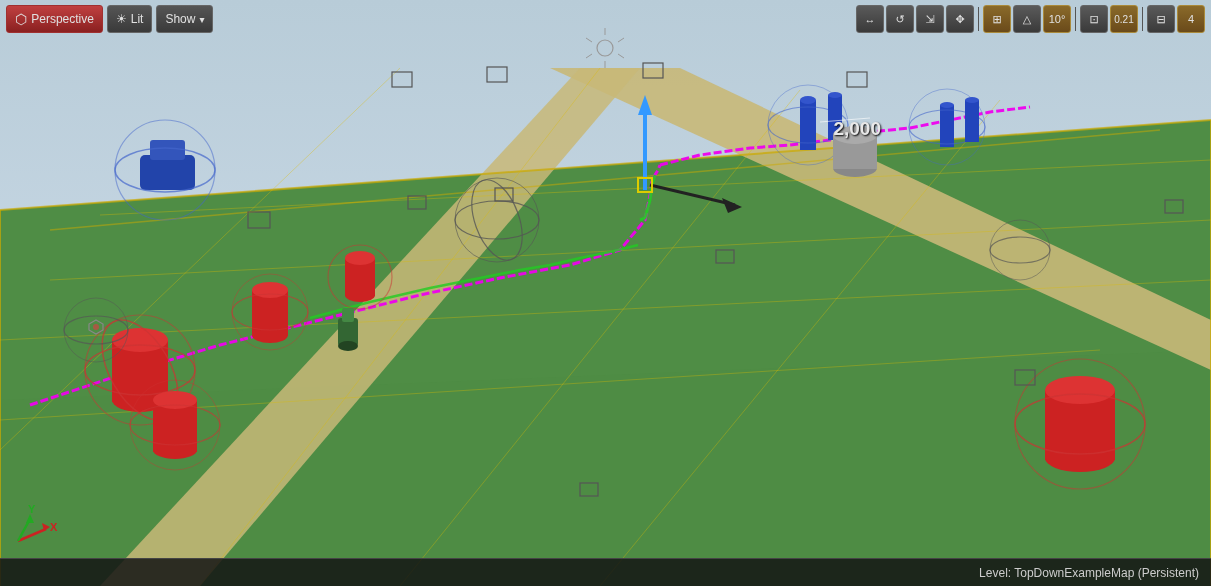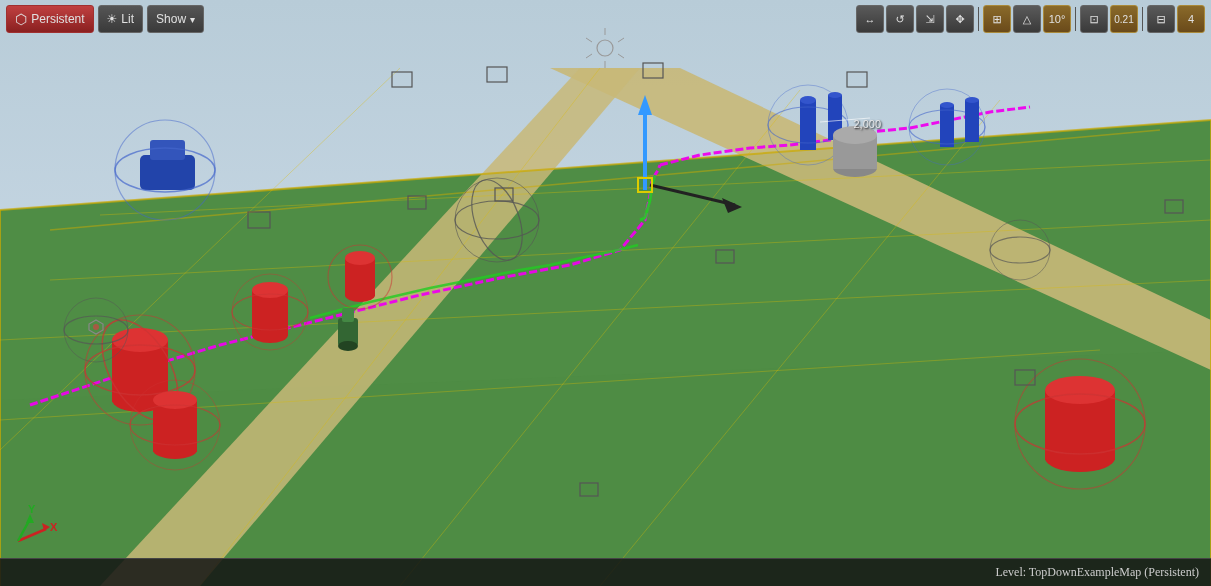--- a/index.html
+++ b/index.html
@@ -99,41 +99,40 @@
       align-items: center;
       justify-content: flex-end;
       padding: 0 12px;
       z-index: 100;
       border-top: 1px solid #444;
     }
 
     .statusbar-text {
       color: #ccc;
       font-size: 12px;
-      font-family: Liberation Serif, serif;
     }
 
     
     .axis-indicator {
       position: absolute;
       bottom: 35px;
       left: 8px;
       width: 50px;
       height: 50px;
       z-index: 100;
     }
 
     
     .distance-label {
       position: absolute;
       top: 118px;
       right: 330px;
       color: #e8e8e8;
-      font-size: 11px;
-      font-weight: normal;
+      font-size: 19px;
+      font-weight: bold;
       z-index: 50;
       text-shadow: 1px 1px 2px #000;
     }
 
     .separator {
       width: 1px;
       height: 24px;
       background: #555;
       margin: 0 2px;
     }
@@ -293,21 +292,21 @@
     <line x1="820" y1="122" x2="870" y2="118" stroke="#fff" stroke-width="1" opacity="0.6"></line>
 
   </svg>
 
   <div class="distance-label">2,000</div>
 
   <div class="toolbar-top">
 
     <button class="btn-toolbar btn-perspective">
       <span style="font-size:14px;">⬡</span>
-      <span>Persistent</span>
+      <span>Perspective</span>
     </button>
 
     <button class="btn-toolbar">
       <span style="font-size:12px;">☀</span>
       <span>Lit</span>
     </button>
 
     <button class="btn-toolbar">
       <span>Show</span>
       <span style="font-size:10px;">▾</span>

